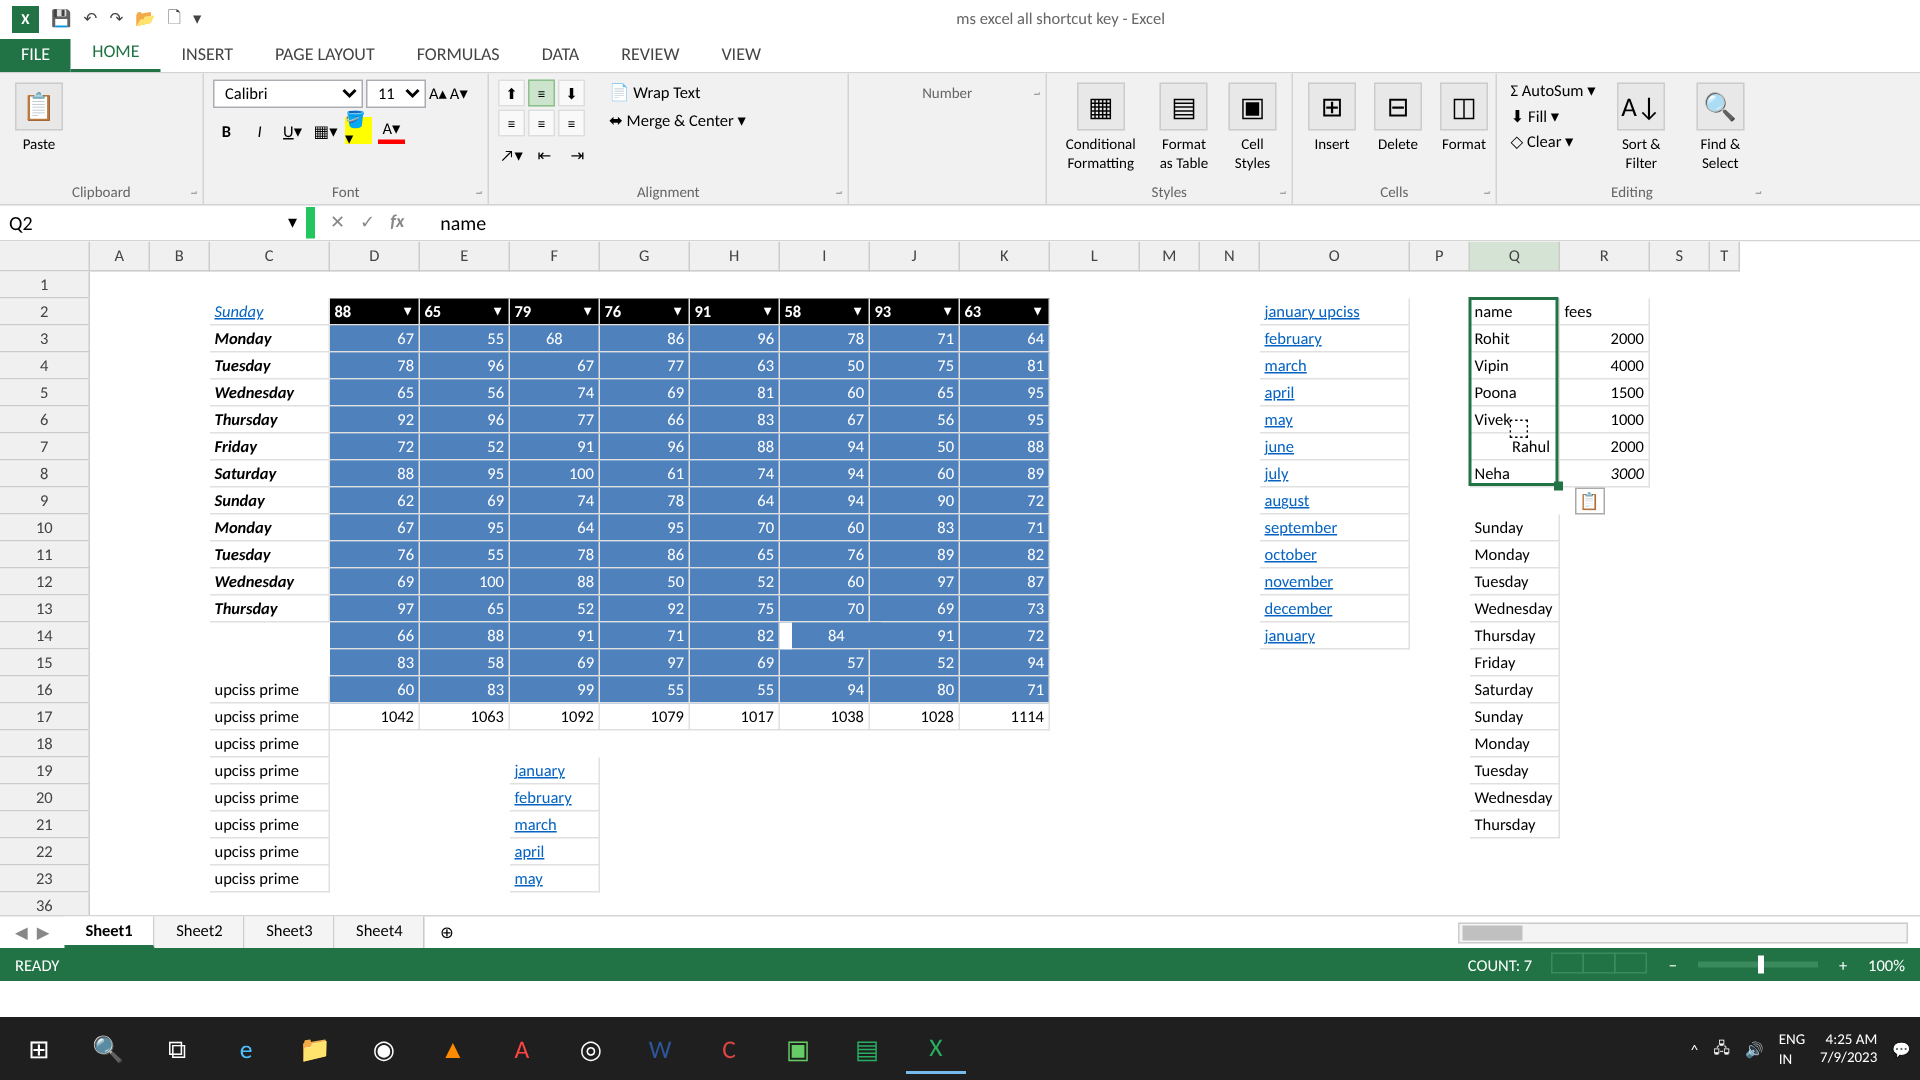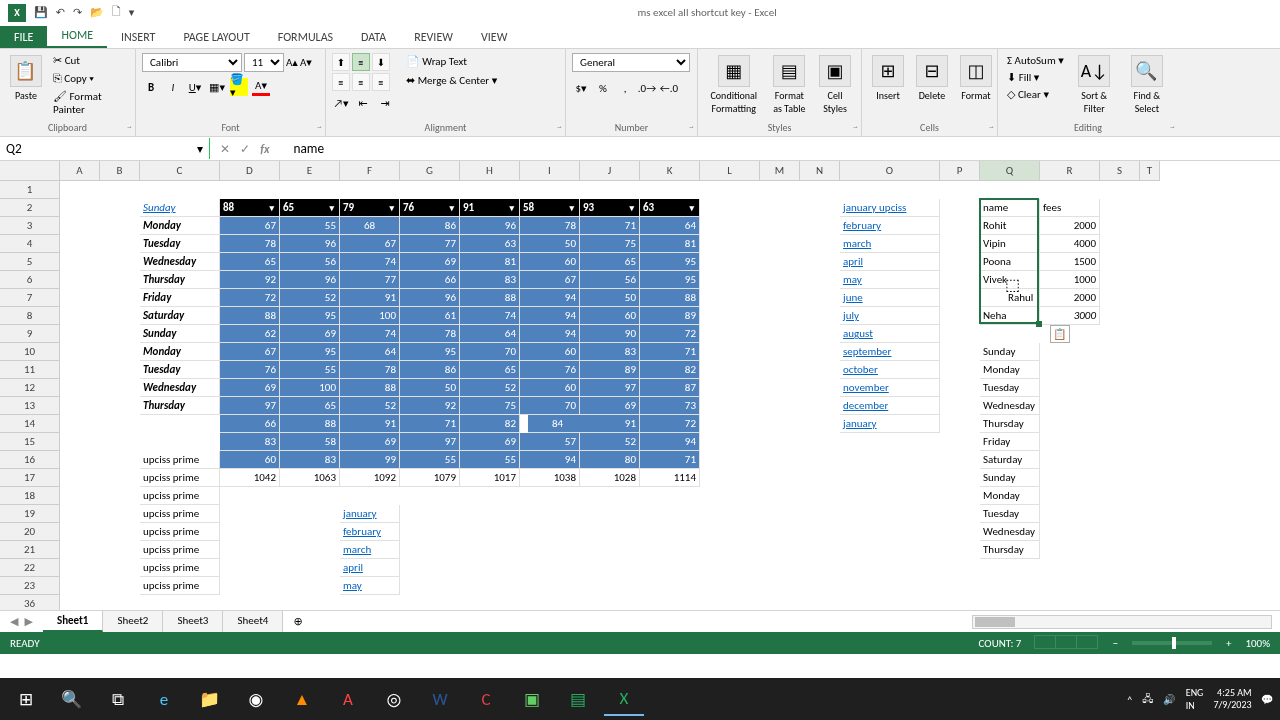--- a/index.html
+++ b/index.html
@@ -36,21 +36,21 @@
 .align-grid { display:grid; grid-template-columns:repeat(3,18px); gap:2px; }
 .align-grid span { width:18px; height:18px; display:flex; align-items:center; justify-content:center; cursor:pointer; font-size:10px; background:#f9f9f9; border:1px solid #ddd; }
 .align-grid .sel { background:#cce4cc; border-color:#8bbf8b; }
 .merge-col { display:flex; flex-direction:column; gap:2px; margin-left:4px; }
 .merge-col div { cursor:pointer; padding:2px 4px; white-space:nowrap; }
 .editing-col { display:flex; flex-direction:column; gap:2px; }
 .editing-col div { cursor:pointer; white-space:nowrap; padding:1px 3px; }
 
 
 .formula-bar { height:24px; border-bottom:1px solid #d4d4d4; display:flex; align-items:center; font-size:12px; }
-.namebox { width:210px; border-right:1px solid #22c55e; padding:2px 6px; display:flex; align-items:center; justify-content:space-between; }
+.namebox { width:210px; border-right:6px solid #22c55e; padding:2px 6px; display:flex; align-items:center; justify-content:space-between; }
 .namebox input { border:none; outline:none; width:100%; }
 .fbar-btns { display:flex; gap:10px; padding:0 10px; color:#888; }
 .fbar-btns span { cursor:pointer; }
 .fx { font-style:italic; font-weight:bold; margin-right:8px; }
 .fbar-input { flex:1; padding:2px 6px; border:none; outline:none; }
 
 
 .grid-wrap { position:relative; height:449px; overflow:hidden; background:#fff; }
 .corner { position:absolute; left:0; top:0; width:60px; height:20px; background:#f0f0f0; border-right:1px solid #ccc; border-bottom:1px solid #ccc; }
 .col-headers { position:absolute; left:60px; top:0; height:20px; display:flex; }
@@ -124,25 +124,20 @@
   <div class="tab">REVIEW</div>
   <div class="tab">VIEW</div>
 </div>
 
 <div class="ribbon">
   <div class="group" style="width:136px">
     <div class="group-body">
       <div class="big-btn">
         <div class="ico">📋</div>
         <div class="lbl">Paste</div>
-      </div>
-      <div class="small-list">
-        <div>✂ <span>Cut</span></div>
-        <div>⎘ <span>Copy</span> ▾</div>
-        <div>🖌 <span>Format Painter</span></div>
       </div>
     </div>
     <div class="group-label">Clipboard</div>
   </div>
 
   <div class="group" style="width:190px">
     <div class="group-body" style="flex-direction:column;gap:3px">
       <div class="font-row">
         <select style="width:100px"><option>Calibri</option></select>
         <select style="width:40px"><option>11</option></select>
@@ -184,30 +179,20 @@
       </div>
       <div class="merge-col">
         <div>📄 <span>Wrap Text</span></div>
         <div>⬌ <span>Merge &amp; Center</span> ▾</div>
       </div>
     </div>
     <div class="group-label">Alignment</div>
   </div>
 
   <div class="group" style="width:132px">
-    <div class="group-body" style="flex-direction:column;gap:4px">
-      <select style="width:118px"><option>General</option></select>
-      <div class="btn-row">
-        <span>$▾</span>
-        <span>%</span>
-        <span>,</span>
-        <span>.0→</span>
-        <span>←.0</span>
-      </div>
-    </div>
     <div class="group-label">Number</div>
   </div>
 
   <div class="group" style="width:164px">
     <div class="group-body">
       <div class="big-btn">
           <div class="ico">▦</div>
           <div class="lbl">Conditional Formatting</div>
         </div>
       <div class="big-btn">

